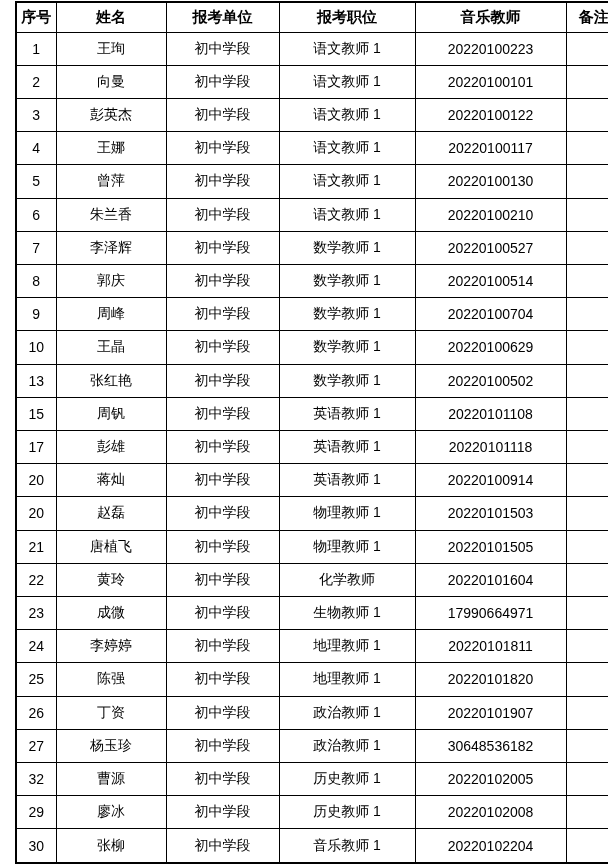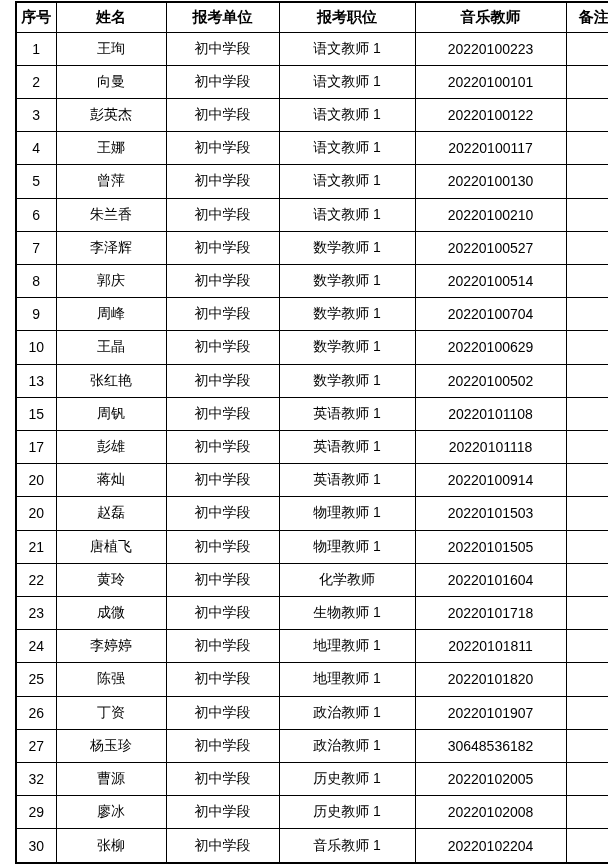--- a/index.html
+++ b/index.html
@@ -203,21 +203,21 @@
         <td>初中学段</td>
         <td>化学教师</td>
         <td>20220101604</td>
         <td></td>
       </tr>
       <tr>
         <td>23</td>
         <td>成微</td>
         <td>初中学段</td>
         <td>生物教师 1</td>
-        <td>20220101718</td>
+        <td>17990664971</td>
         <td></td>
       </tr>
       <tr>
         <td>24</td>
         <td>李婷婷</td>
         <td>初中学段</td>
         <td>地理教师 1</td>
         <td>20220101811</td>
         <td></td>
       </tr>

